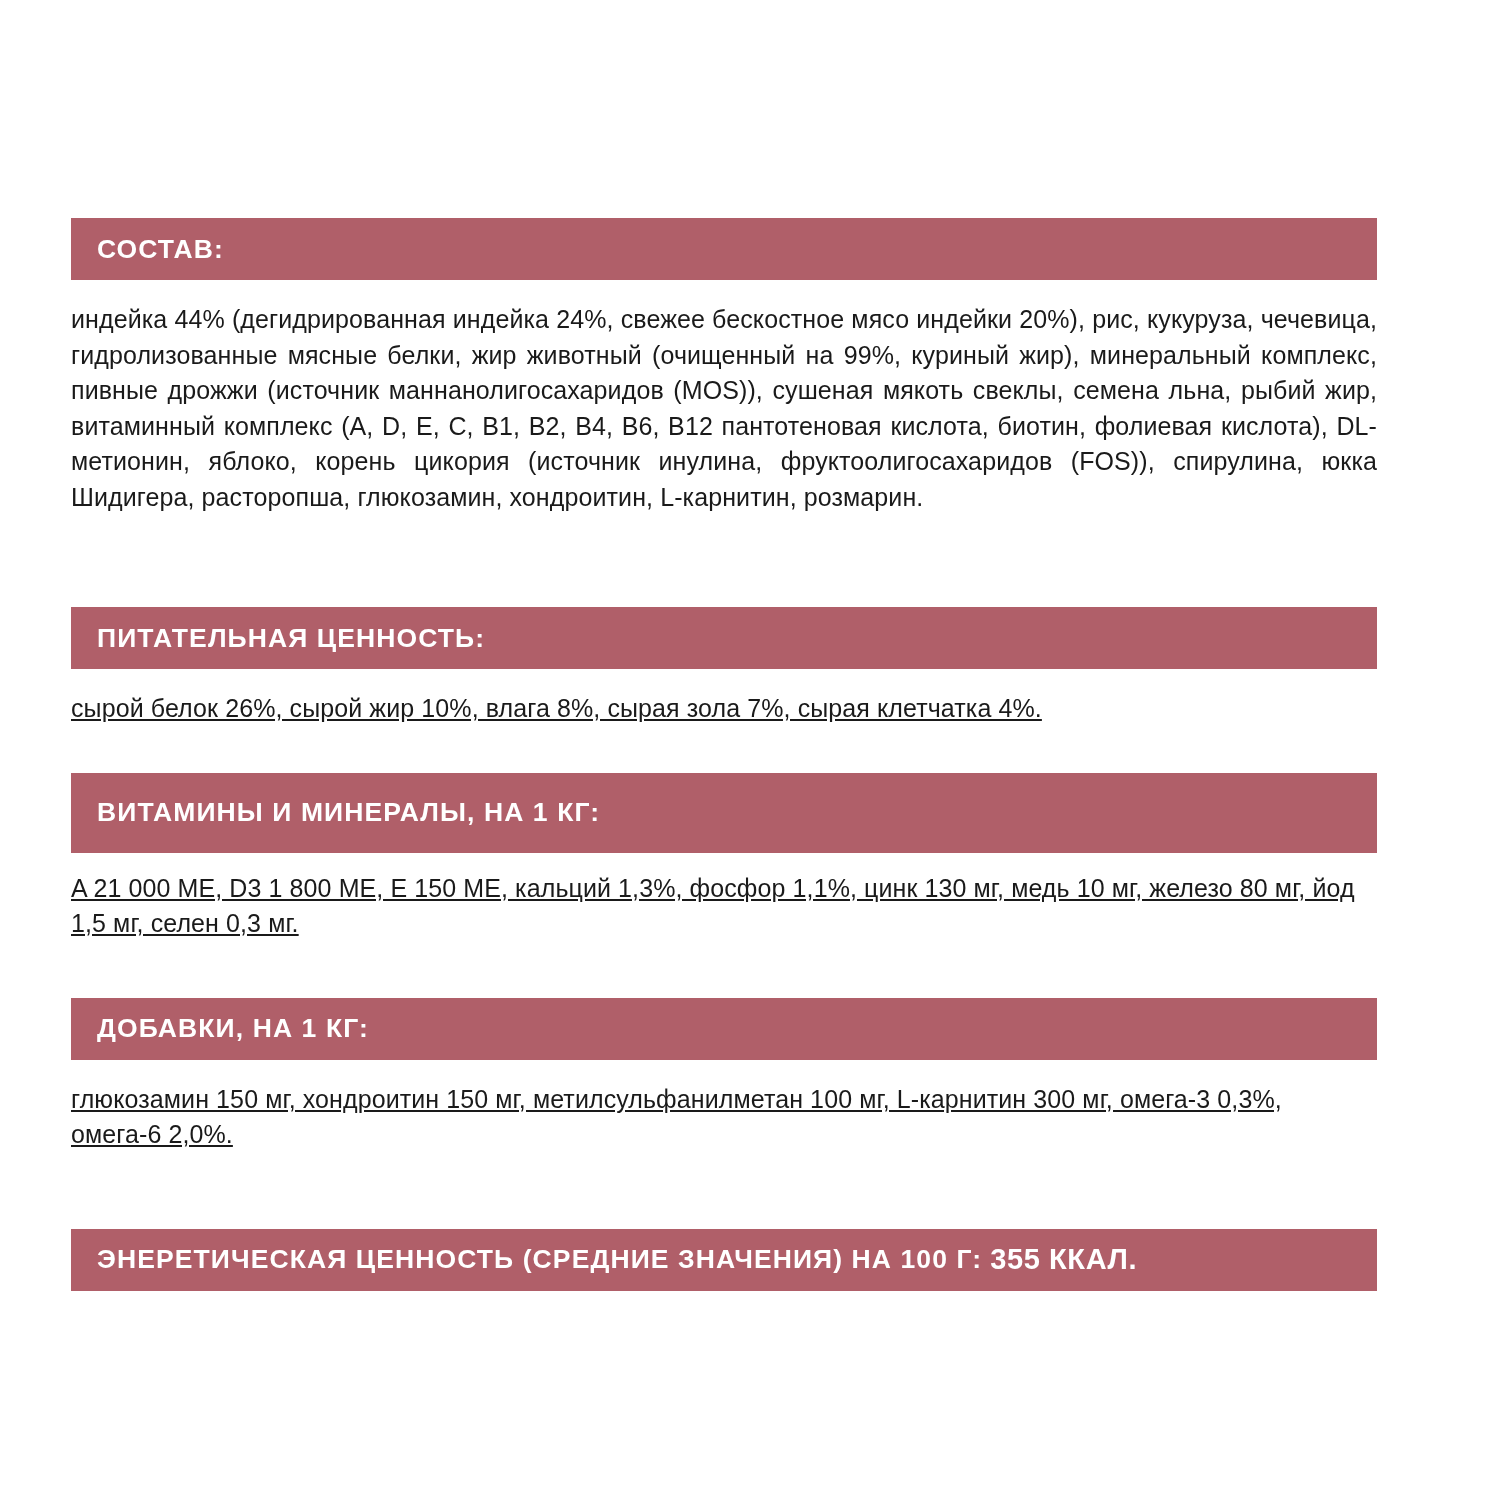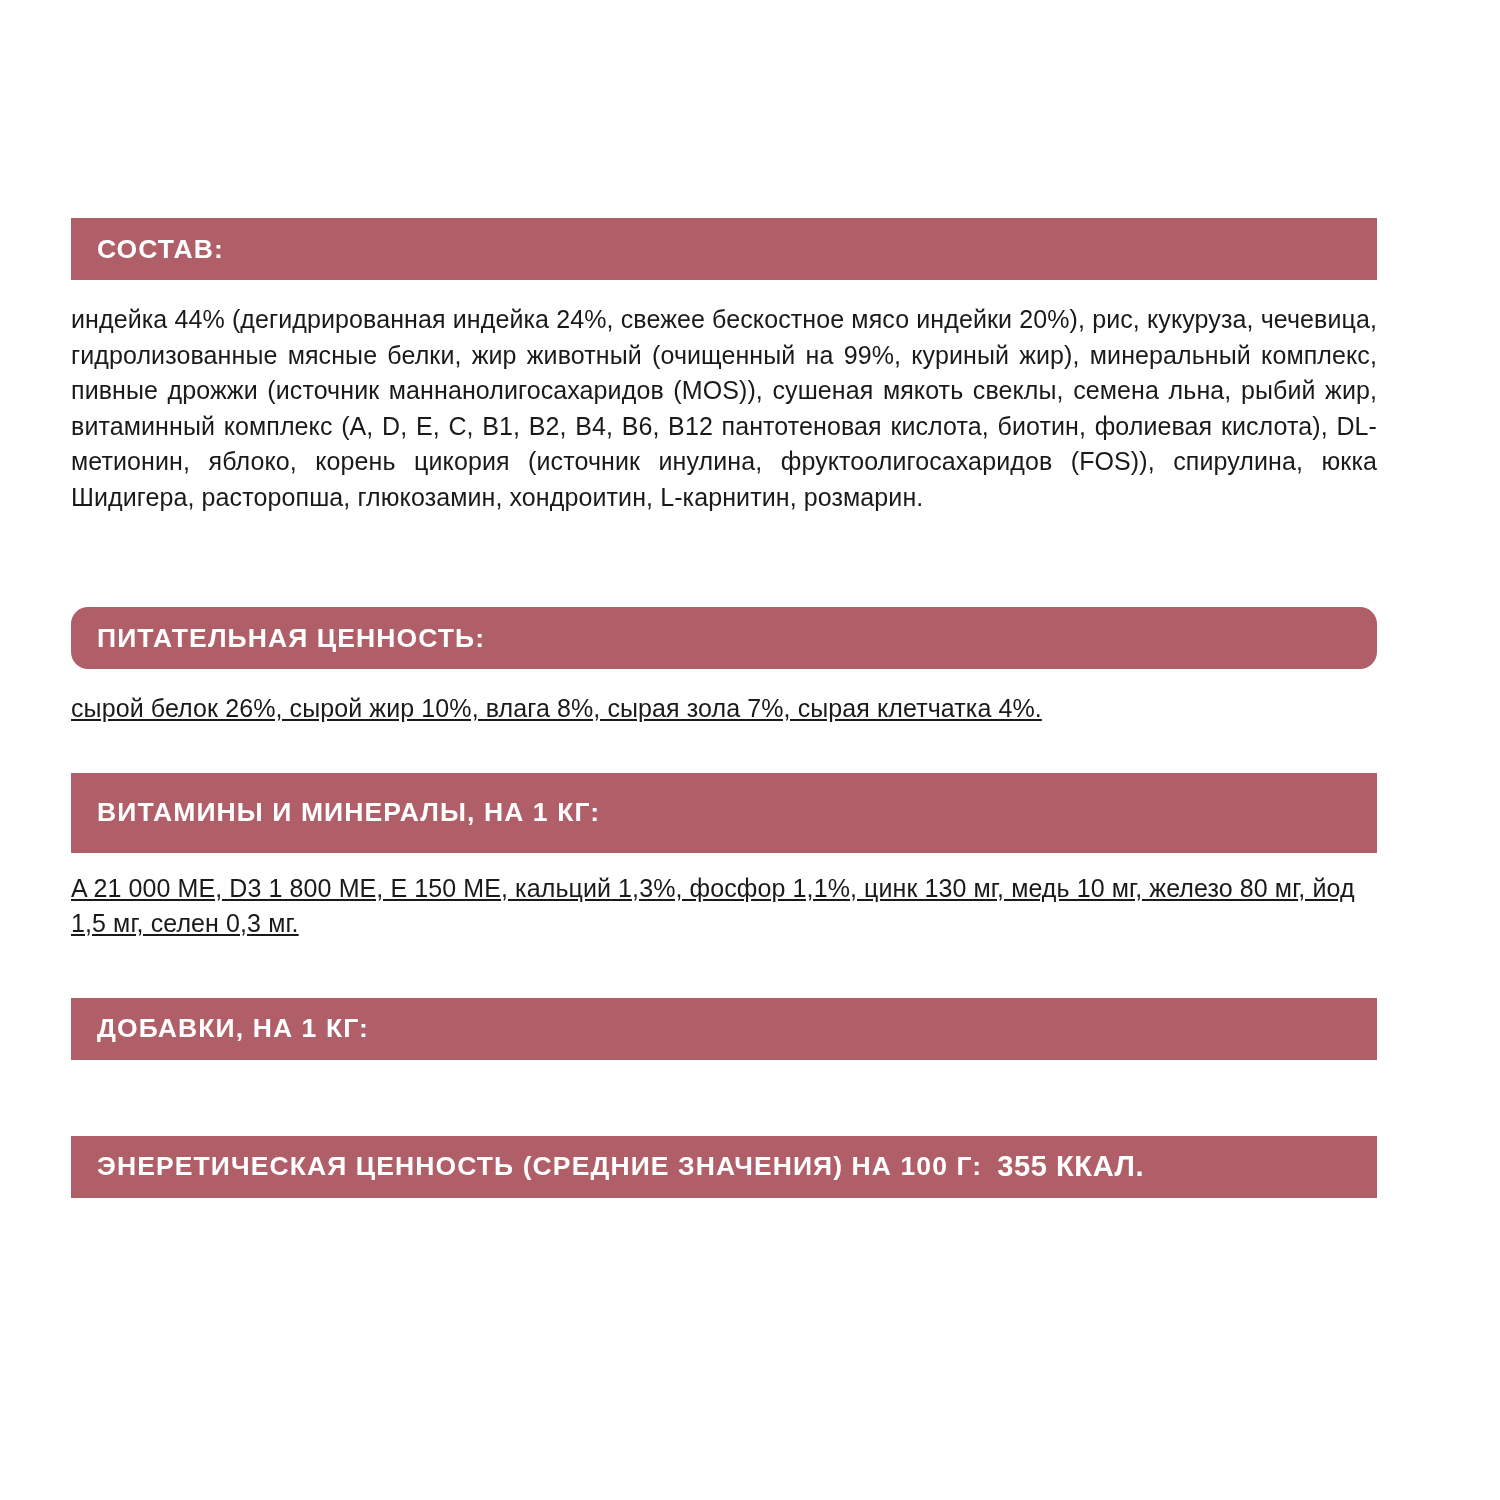--- a/index.html
+++ b/index.html
@@ -57,33 +57,33 @@
   .body-text.nojustify {
     text-align: left;
     text-decoration: underline;
   }
 
   
   #sec-composition-band { height: 62px; margin-top: 0; }
   #sec-composition-text { margin-top: 22px; }
 
   
-  #sec-nutrition-band { height: 62px; margin-top: 92px; border-radius: 17px; }
+  #sec-nutrition-band { height: 62px; margin-top: 92px; }
   #sec-nutrition-text { margin-top: 22px; }
 
   
   #sec-vitamins-band { height: 80px; margin-top: 46px; }
   #sec-vitamins-text { margin-top: 18px; }
 
   
   #sec-additives-band { height: 62px; margin-top: 56px; }
   #sec-additives-text { margin-top: 22px; }
 
   
-  #sec-energy-band { height: 62px; margin-top: 76px; gap: 7px; }
+  #sec-energy-band { height: 62px; margin-top: 76px; }
 </style>
 </head>
 <body>
 
 <div class="page">
 
   <div class="band" id="sec-composition-band">
     <span class="band-title">СОСТАВ:</span>
   </div>
   <div class="body-text" id="sec-composition-text">индейка 44% (дегидрированная индейка 24%, свежее бескостное мясо индейки 20%), рис, кукуруза, чечевица, гидролизованные мясные белки, жир животный (очищенный на 99%, куриный жир), минеральный комплекс, пивные дрожжи (источник маннанолигосахаридов (MOS)), сушеная мякоть свеклы, семена льна, рыбий жир, витаминный комплекс (A, D, E, C, B1, B2, B4, B6, B12 пантотеновая кислота, биотин, фолиевая кислота), DL-метионин, яблоко, корень цикория (источник инулина, фруктоолигосахаридов (FOS)), спирулина, юкка Шидигера, расторопша, глюкозамин, хондроитин, L-карнитин, розмарин.</div>
@@ -94,19 +94,20 @@
   <div class="body-text nojustify" id="sec-nutrition-text">сырой белок 26%, сырой жир 10%, влага 8%, сырая зола 7%, сырая клетчатка 4%.</div>
 
   <div class="band" id="sec-vitamins-band">
     <span class="band-title">ВИТАМИНЫ И МИНЕРАЛЫ, НА 1 КГ:</span>
   </div>
   <div class="body-text nojustify" id="sec-vitamins-text">A 21 000 МЕ, D3 1 800 МЕ, E 150 МЕ, кальций 1,3%, фосфор 1,1%, цинк 130 мг, медь 10 мг, железо 80 мг, йод 1,5 мг, селен 0,3 мг.</div>
 
   <div class="band" id="sec-additives-band">
     <span class="band-title">ДОБАВКИ, НА 1 КГ:</span>
   </div>
+  <div class="body-text nojustify" id="sec-additives-text">глюкозамин 150 мг, хондроитин 150 мг, метилсульфанилметан 100 мг, L-карнитин 300 мг, омега-3 0,3%, омега-6 2,0%.</div>
 
   <div class="band" id="sec-energy-band">
     <span class="band-title">ЭНЕРЕТИЧЕСКАЯ ЦЕННОСТЬ (СРЕДНИЕ ЗНАЧЕНИЯ) НА 100 Г:</span>
     <span class="band-value">355 ККАЛ.</span>
   </div>
 
 </div>
 
 </body></html>

